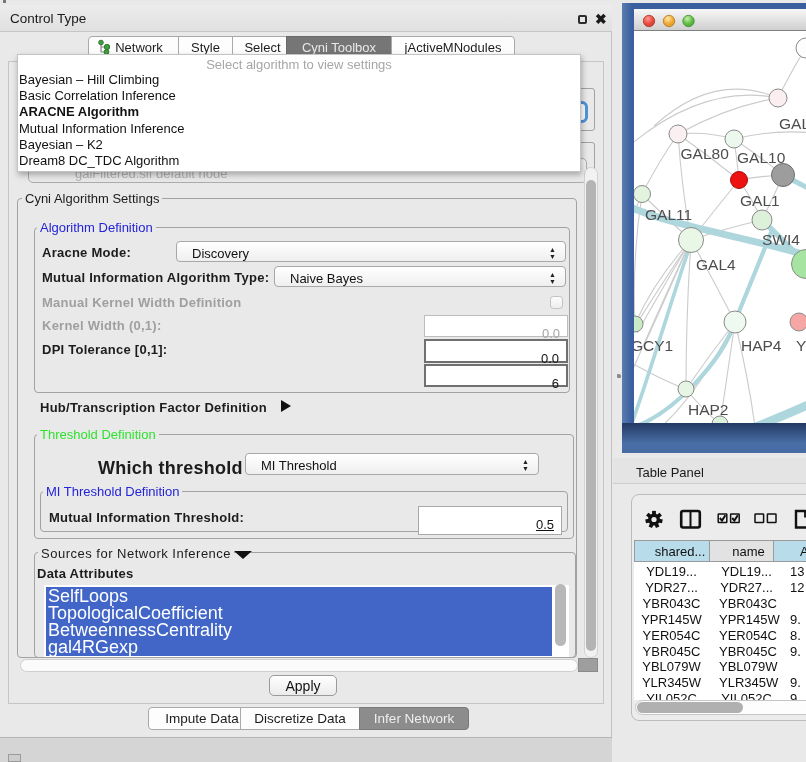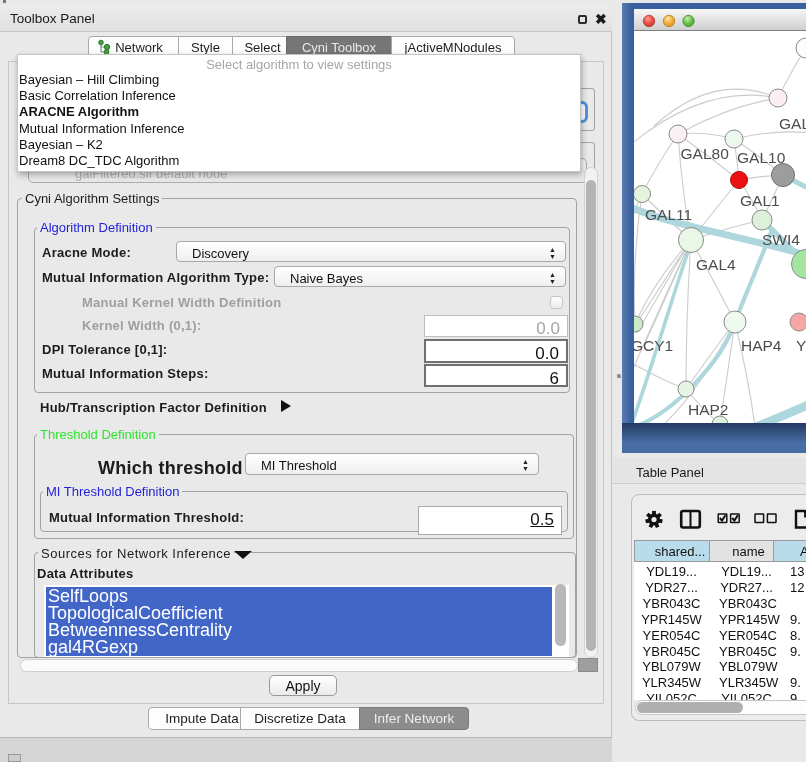--- a/index.html
+++ b/index.html
@@ -1,42 +1,42 @@
 <!DOCTYPE html>
 <html><head>
 <meta charset="utf-8">
 <style>
 * { margin:0; padding:0; box-sizing:border-box; }
 html,body { width:806px; height:762px; overflow:hidden; background:#e9e9e9;
   font-family:"Liberation Sans", sans-serif; }
 #stage { position:absolute; left:0; top:0; width:806px; height:762px; }
 .abs { position:absolute; }
 .lbl { font-weight:bold; font-size:13px; color:#1c1c1c; white-space:nowrap; letter-spacing:0.25px; }
-.dis { color:#9f9f9f !important;margin-left:40px; }
+.dis { color:#9f9f9f !important; }
 .grp { position:absolute; border:1px solid #a2a2a2; border-radius:4px; }
 .gtitle { position:absolute; font-size:13px; background:#e9e9e9; padding:0 3px; white-space:nowrap; }
 .combo { position:absolute; border:1px solid #a8a8a8; border-radius:4px;
   background:linear-gradient(#ffffff,#efefef); font-size:13px; color:#111; }
 .combo .tx { position:absolute; left:15px; top:3.5px; white-space:nowrap; }
 .combo .ar { position:absolute; right:9px; top:3.5px; font-size:7px; line-height:7px; color:#222; letter-spacing:0; }
 .tfield { position:absolute; background:#fff; border:1px solid #5d5d5d;
-  font-size:17px; color:#111; text-align:right; padding:3px 7px 0 0; }
+  font-size:13px; color:#111; text-align:right; padding:10px 7px 0 0; }
 .tab { position:absolute; top:0; height:22px; background:#fdfdfd; border:1px solid #a9a9a9;
   font-size:13px; color:#1c1c1c; text-align:center; line-height:21px; white-space:nowrap; }
 </style>
 </head>
 <body>
 <div id="stage">
 
 <div class="abs" style="left:3px;top:0;width:3px;height:3px;background:#777;"></div>
 
 <div class="abs" style="left:0;top:5px;width:612px;height:732px;background:#e9e9e9;border-top:1px solid #cdcdcd;border-right:1px solid #c0c0c0;"></div>
 
 <div class="abs" style="left:0;top:5px;width:612px;height:27px;background:linear-gradient(#ececec,#e0e0e0);border-bottom:1px solid #c6c6c6;"></div>
-<div class="abs" style="left:10px;top:11px;font-size:13.5px;color:#1a1a1a;">Toolbox Panel</div>
+<div class="abs" style="left:10px;top:11px;font-size:13.5px;color:#1a1a1a;">Control Type</div>
 
 <div class="abs" style="left:578px;top:15px;width:9px;height:9px;border:2px solid #2b2b2b;border-radius:2px;"></div>
 <div class="abs" style="left:595px;top:11px;font-size:14px;font-weight:bold;color:#1a1a1a;">✖</div>
 
 <div class="tab" style="left:88px;top:36px;width:96px;border-radius:4px 0 0 0;padding-left:6px;">Network</div>
 <svg class="abs" style="left:96px;top:39px;" width="16" height="17" viewBox="0 0 16 17">
   <path d="M5,4 L5,13 M5,8 L10,8 M5,13 L9,13" stroke="#8a8a8a" stroke-width="1.2" fill="none"></path>
   <circle cx="5" cy="3.5" r="2.3" fill="#3fa03f" stroke="#2c7a2c"></circle>
   <circle cx="11" cy="8" r="2.7" fill="#3fa03f" stroke="#2c7a2c"></circle>
   <circle cx="10.5" cy="13" r="2.4" fill="#3fa03f" stroke="#2c7a2c"></circle>
@@ -77,21 +77,20 @@
 
 <div class="abs lbl dis" style="left:42px;top:295px;">Manual Kernel Width Definition</div>
 <div class="abs" style="left:550px;top:296px;width:13px;height:13px;border:1px solid #c2c2c2;border-radius:3.5px;background:linear-gradient(#fdfdfd,#ededed);"></div>
 
 <div class="abs lbl dis" style="left:42px;top:318px;">Kernel Width (0,1):</div>
 <div class="tfield" style="left:424px;top:315px;width:144px;height:22px;border:1px solid #bdbdbd;color:#a4a4a4;">0.0</div>
 
 <div class="abs lbl" style="left:42px;top:342px;">DPI Tolerance [0,1]:</div>
 <div class="tfield" style="left:424px;top:339px;width:144px;height:24px;border:2px solid #707070;">0.0</div>
 
-<div class="abs lbl" style="left:42px;top:366px;">Mutual Information Steps:</div>
 <div class="tfield" style="left:424px;top:364px;width:144px;height:23px;border:2px solid #707070;">6</div>
 
 <div class="abs lbl" style="left:40px;top:400px;">Hub/Transcription Factor Definition</div>
 <div class="abs" style="left:281px;top:400px;width:0;height:0;border-left:10px solid #111;border-top:6px solid transparent;border-bottom:6px solid transparent;"></div>
 
 <div class="grp" style="left:34px;top:434px;width:540px;height:105px;"></div>
 <div class="gtitle" style="left:37px;top:427px;color:#2ee32e;">Threshold Definition</div>
 
 <div class="abs lbl" style="left:98px;top:458px;font-size:18px;text-align:right;">Which threshold to use:</div>
 <div class="combo" style="left:245px;top:453px;width:294px;height:22px;">

